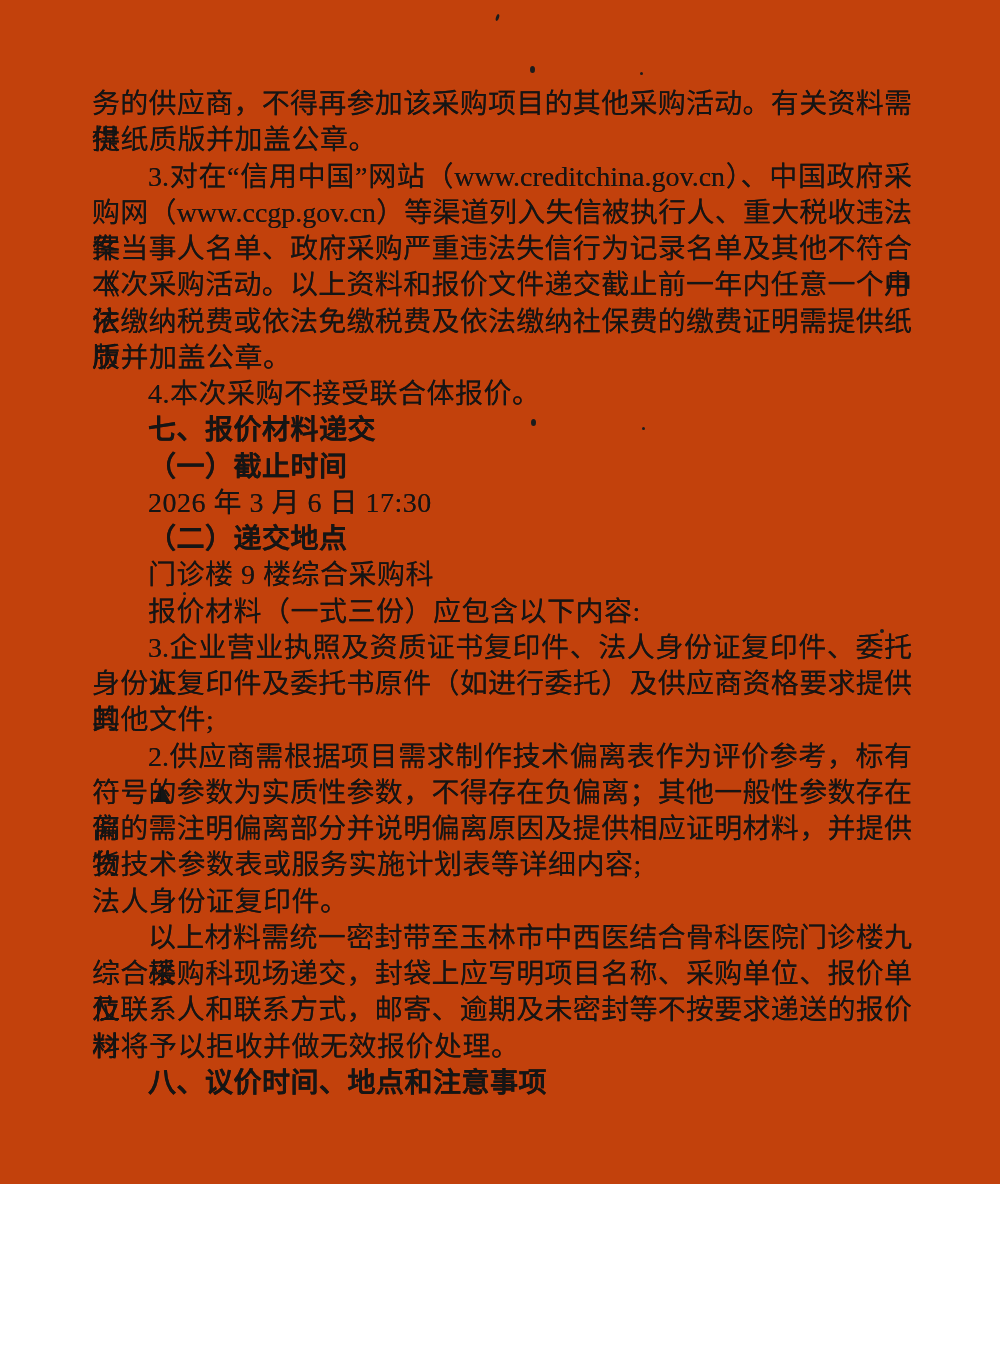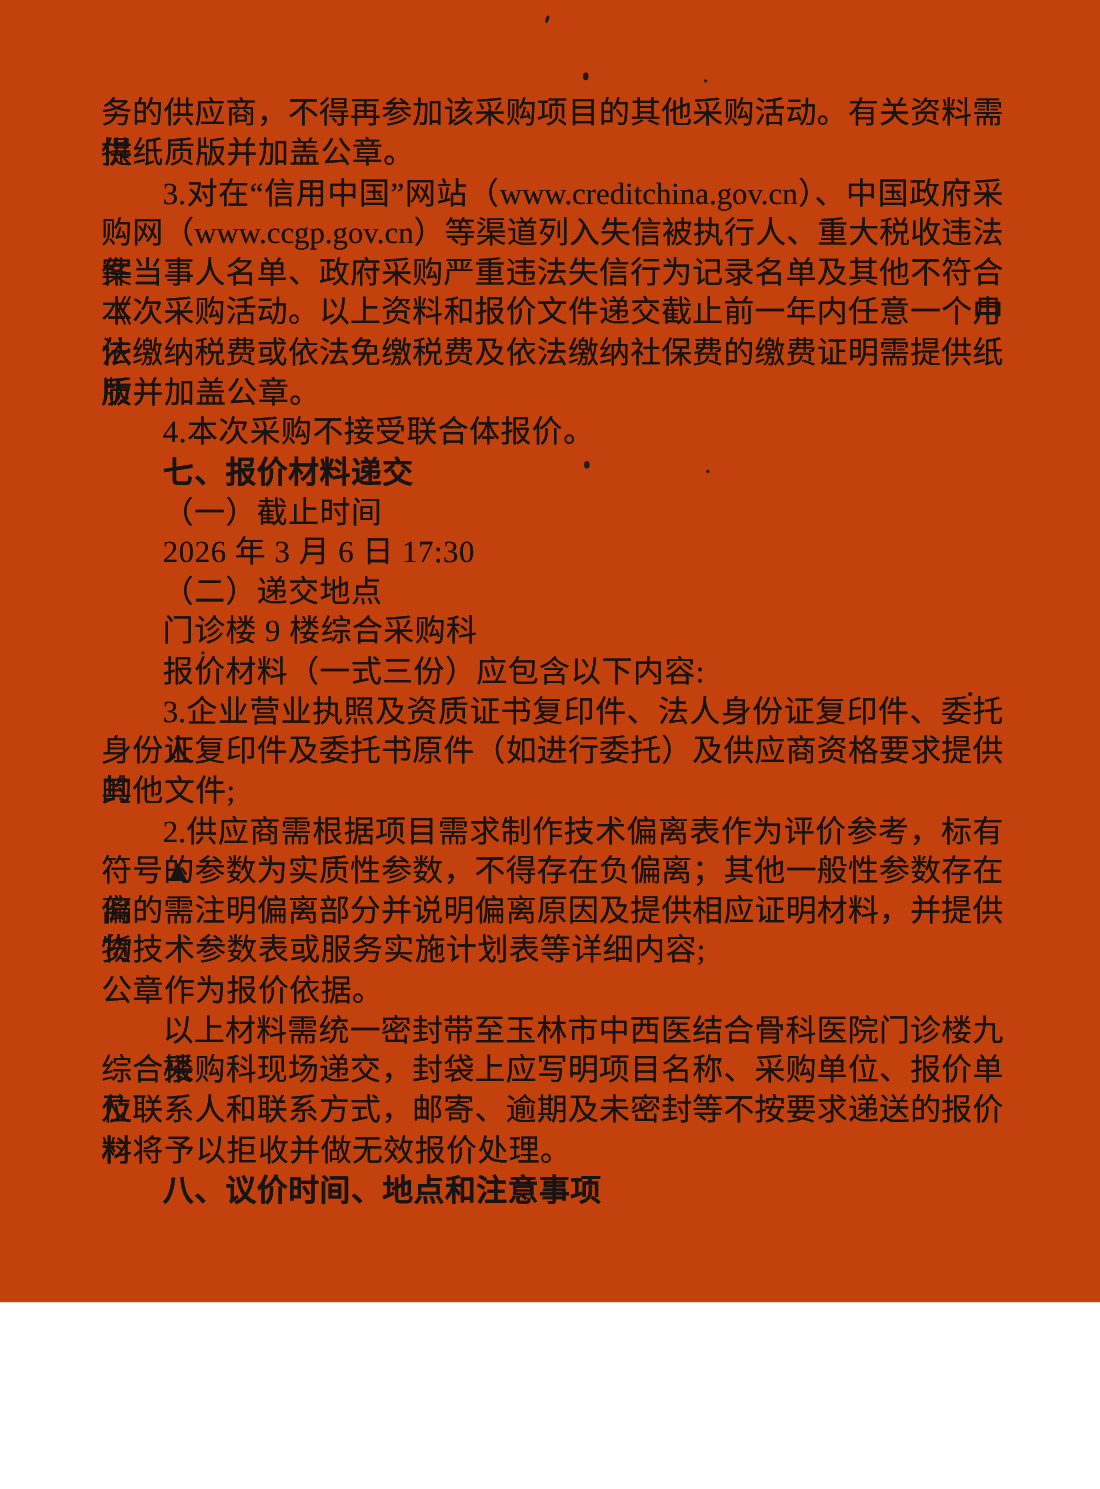--- a/index.html
+++ b/index.html
@@ -28,24 +28,24 @@
     text-shadow:0 0 0.5px rgba(0,0,0,0.65);
   }
   .ln.fill{
     white-space:normal;
     letter-spacing:0;
     text-align:justify;
     text-align-last:justify;
   }
   .ln.ind{ padding-left:56px; }
   .hs{
-    font-family:Liberation Sans, sans-serif;
+    font-family:Liberation Serif, serif;
     font-weight:bold;
   }
-  .hk{ font-weight:normal; }
+  .hk{ font-weight:bold; }
   .speck{
     position:absolute;
     background:#1c1c1c;
     border-radius:50%;
   }
 </style>
 </head>
 <body>
 
 <div class="page">
@@ -66,21 +66,21 @@
     <div class="ln ind hk">（二）递交地点</div>
     <div class="ln ind">门诊楼 9 楼综合采购科</div>
     <div class="ln ind">报价材料（一式三份）应包含以下内容:</div>
     <div class="ln ind fill">3.企业营业执照及资质证书复印件、法人身份证复印件、委托人</div>
     <div class="ln fill">身份证复印件及委托书原件（如进行委托）及供应商资格要求提供的</div>
     <div class="ln">其他文件;</div>
     <div class="ln ind fill">2.供应商需根据项目需求制作技术偏离表作为评价参考，标有▲</div>
     <div class="ln fill">符号的参数为实质性参数，不得存在负偏离；其他一般性参数存在偏</div>
     <div class="ln fill">离的需注明偏离部分并说明偏离原因及提供相应证明材料，并提供货</div>
     <div class="ln">物技术参数表或服务实施计划表等详细内容;</div>
-    <div class="ln">公章作为报价依据。</div>
+    <div class="ln">法人身份证复印件。</div>
     <div class="ln ind fill">以上材料需统一密封带至玉林市中西医结合骨科医院门诊楼九楼</div>
     <div class="ln fill">综合采购科现场递交，封袋上应写明项目名称、采购单位、报价单位</div>
     <div class="ln fill">及联系人和联系方式，邮寄、逾期及未密封等不按要求递送的报价材</div>
     <div class="ln">料将予以拒收并做无效报价处理。</div>
     <div class="ln ind hs">八、议价时间、地点和注意事项</div>
   </div>
 
   <div class="speck" style="left:496px;top:14px;width:3px;height:7px;transform:rotate(18deg);"></div>
   <div class="speck" style="left:530px;top:66px;width:5px;height:7px;"></div>
   <div class="speck" style="left:640px;top:72px;width:3px;height:3px;"></div>

